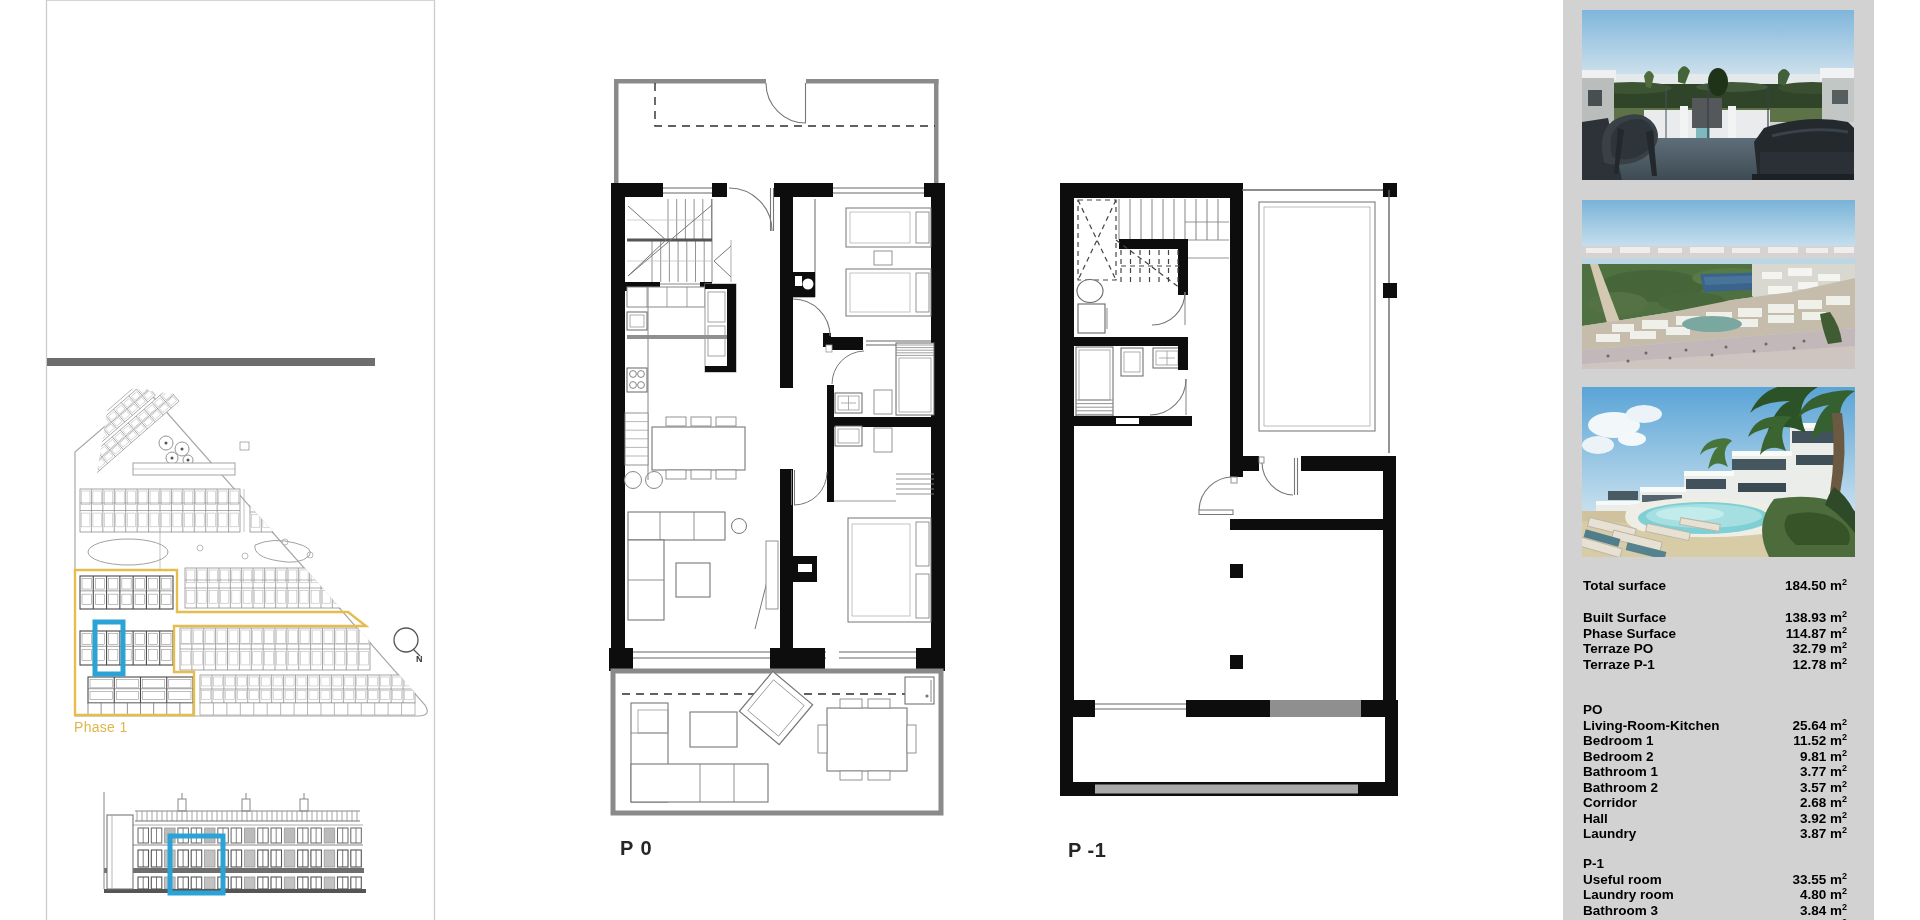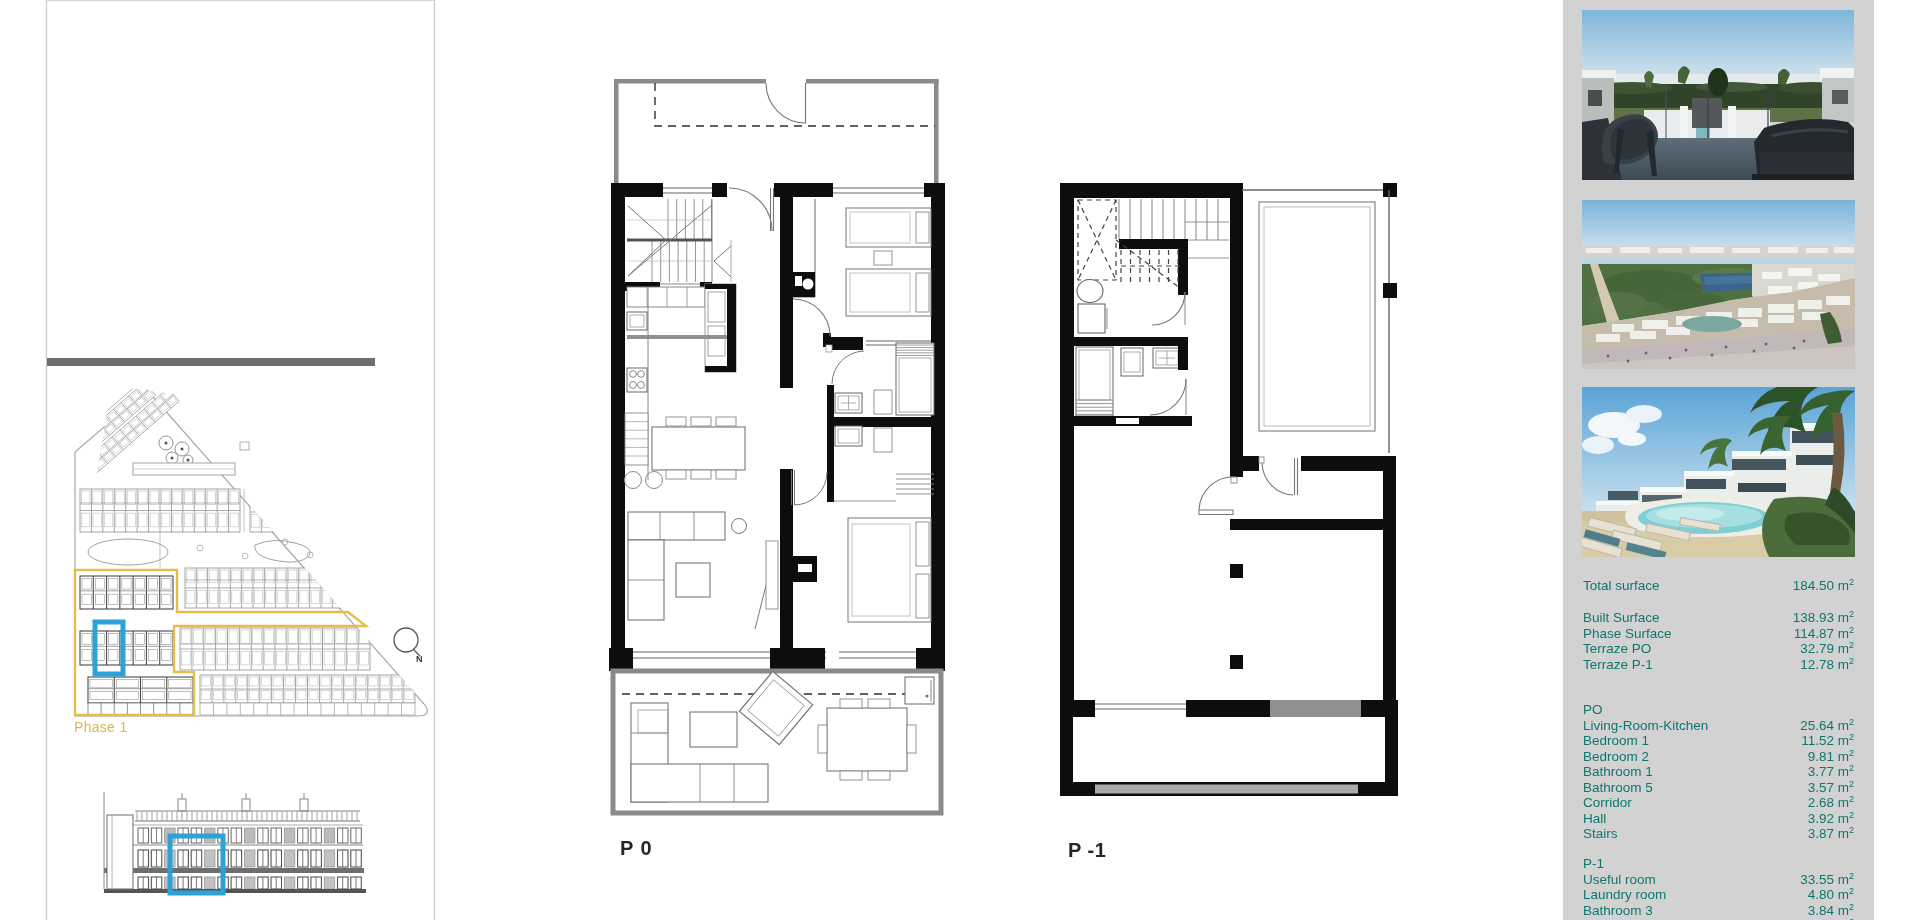--- a/index.html
+++ b/index.html
@@ -1,20 +1,20 @@
 <!DOCTYPE html>
 <html><head><meta charset="utf-8"><style>
 html,body{margin:0;padding:0;background:#fff}
 #pg{position:relative;width:1920px;height:920px;background:#fff;overflow:hidden;font-family:"Liberation Sans",sans-serif}
 .abs{position:absolute}
 #sb{position:absolute;left:1563px;top:0;width:311px;height:920px;background:#d2d2d2}
 .ph{position:absolute;left:19px}
-.row{position:absolute;left:20px;width:271px;height:16px;font-size:13.5px;font-weight:normal;color:#0f766e}
+.row{position:absolute;left:20px;width:271px;height:16px;font-size:13.5px;font-weight:bold;color:#000000}
 .lb{position:absolute;left:0;top:0;white-space:nowrap}
-.nm{position:absolute;right:0;top:0;white-space:nowrap}
+.nm{position:absolute;right:7px;top:0;white-space:nowrap}
 .nm sup{font-size:9px;vertical-align:super;line-height:0}
 </style></head>
 <body>
 <div id="pg">
 <svg class="abs" style="left:0;top:0" width="1920" height="920" viewBox="0 0 1920 920">
 <line x1="46.5" y1="0" x2="46.5" y2="920" stroke="#cccccc" stroke-width="1.3"></line>
 <line x1="434.5" y1="0" x2="434.5" y2="920" stroke="#cccccc" stroke-width="1.3"></line>
 <line x1="47" y1="0.5" x2="434" y2="0.5" stroke="#d5d5d5" stroke-width="1"></line>
 <rect x="47" y="358" width="328" height="8" fill="#6d6d6d" stroke="none" stroke-width="1"></rect>
 <defs>
@@ -1049,33 +1049,33 @@
       </div>
       <div class="row" style="top:748.5px">
         <span class="lb">Bedroom 2</span>
         <span class="nm">9.81 m<sup>2</sup></span>
       </div>
       <div class="row" style="top:764px">
         <span class="lb">Bathroom 1</span>
         <span class="nm">3.77 m<sup>2</sup></span>
       </div>
       <div class="row" style="top:779.5px">
-        <span class="lb">Bathroom 5</span>
+        <span class="lb">Bathroom 2</span>
         <span class="nm">3.57 m<sup>2</sup></span>
       </div>
       <div class="row" style="top:795px">
         <span class="lb">Corridor</span>
         <span class="nm">2.68 m<sup>2</sup></span>
       </div>
       <div class="row" style="top:810.5px">
         <span class="lb">Hall</span>
         <span class="nm">3.92 m<sup>2</sup></span>
       </div>
       <div class="row" style="top:826px">
-        <span class="lb">Stairs</span>
+        <span class="lb">Laundry</span>
         <span class="nm">3.87 m<sup>2</sup></span>
       </div>
       <div class="row" style="top:856px">
         <span class="lb">P-1</span>
       </div>
       <div class="row" style="top:871.5px">
         <span class="lb">Useful room</span>
         <span class="nm">33.55 m<sup>2</sup></span>
       </div>
       <div class="row" style="top:887px">

